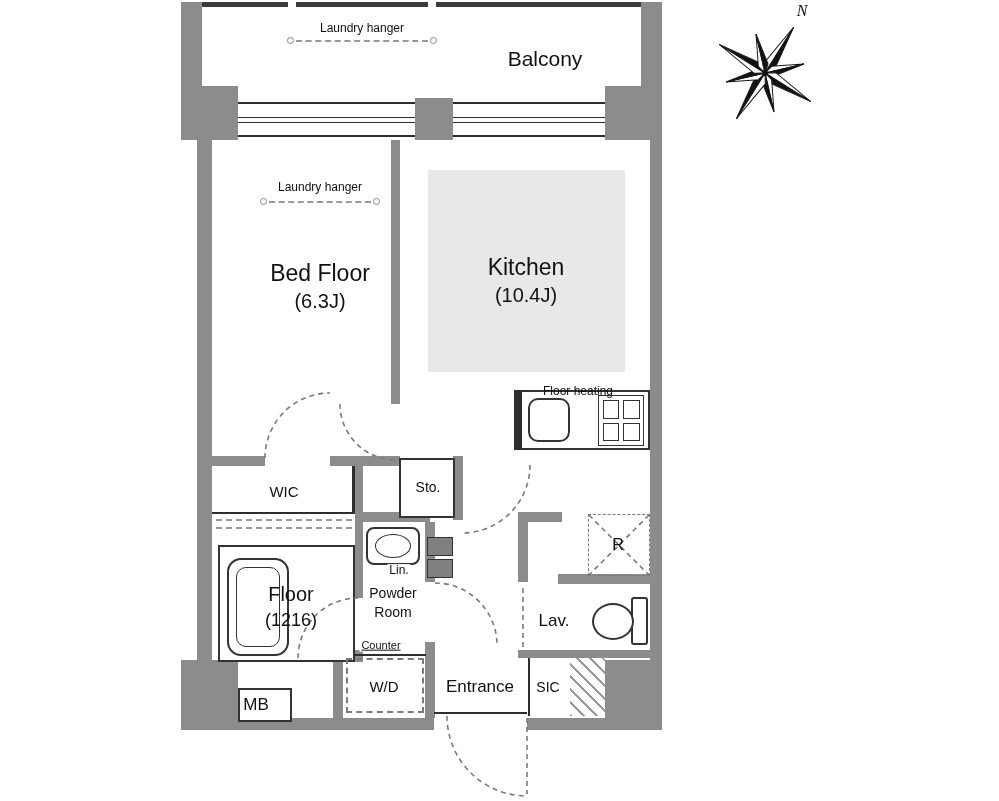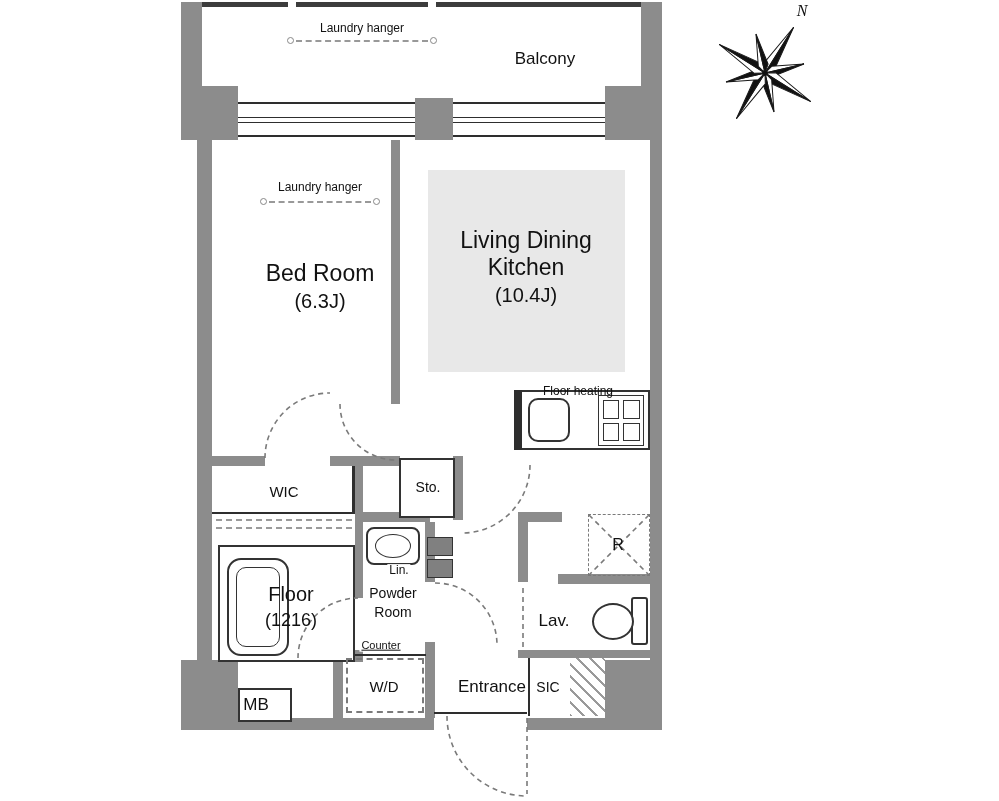--- a/index.html
+++ b/index.html
@@ -163,42 +163,41 @@
           <polygon points="0,0 -5,-8 0,-40" fill="#fff"></polygon>
           <polygon points="0,0 5,-8 0,-40" fill="#111"></polygon>
         </g>
       <circle r="2.5" fill="#111"></circle>
     </g>
   </svg>
 
   <div class="lbl north" style="left:802px;top:11px;font-size:16px;">N</div>
 
   <div class="lbl" style="left:362px;top:29px;font-size:12px;">Laundry hanger</div>
-  <div class="lbl" style="left:545px;top:59px;font-size:17px;">Balcony</div>
+  <div class="lbl" style="left:545px;top:59px;font-size:21px;">Balcony</div>
 
   <div class="lbl" style="left:320px;top:188px;font-size:12px;">Laundry hanger</div>
-  <div class="lbl" style="left:320px;top:273px;font-size:23px;">Bed Room</div>
+  <div class="lbl" style="left:320px;top:273px;font-size:23px;">Bed Floor</div>
   <div class="lbl" style="left:320px;top:301px;font-size:20px;">(6.3J)</div>
 
-  <div class="lbl" style="left:526px;top:240px;font-size:23px;">Living Dining</div>
   <div class="lbl" style="left:526px;top:267px;font-size:23px;">Kitchen</div>
   <div class="lbl" style="left:526px;top:295px;font-size:20px;">(10.4J)</div>
   <div class="lbl" style="left:578px;top:356px;font-size:12px;margin-top:36px;">Floor heating</div>
 
   <div class="lbl" style="left:284px;top:492px;font-size:15px;">WIC</div>
   <div class="lbl" style="left:428px;top:487px;font-size:14px;">Sto.</div>
   <div class="lbl bglbl" style="left:399px;top:571px;font-size:12px;">Lin.</div>
 
   <div class="lbl" style="left:291px;top:594px;font-size:20px;">Floor</div>
   <div class="lbl" style="left:291px;top:620px;font-size:18px;">(1216)</div>
 
   <div class="lbl" style="left:393px;top:593px;font-size:14px;">Powder</div>
   <div class="lbl" style="left:393px;top:612px;font-size:14px;">Room</div>
   <div class="lbl bglbl" style="left:381px;top:645px;font-size:11px;text-decoration:underline;">Counter</div>
   <div class="lbl" style="left:384px;top:687px;font-size:15px;">W/D</div>
 
-  <div class="lbl" style="left:480px;top:687px;font-size:17px;margin-left:12px;">Entrance</div>
+  <div class="lbl" style="left:480px;top:687px;font-size:17px;">Entrance</div>
   <div class="lbl" style="left:548px;top:687px;font-size:14px;">SIC</div>
   <div class="lbl" style="left:554px;top:621px;font-size:17px;">Lav.</div>
   <div class="lbl" style="left:618px;top:545px;font-size:16px;">R</div>
   <div class="lbl" style="left:256px;top:705px;font-size:17px;">MB</div>
 
 </div>
 
 </body></html>

